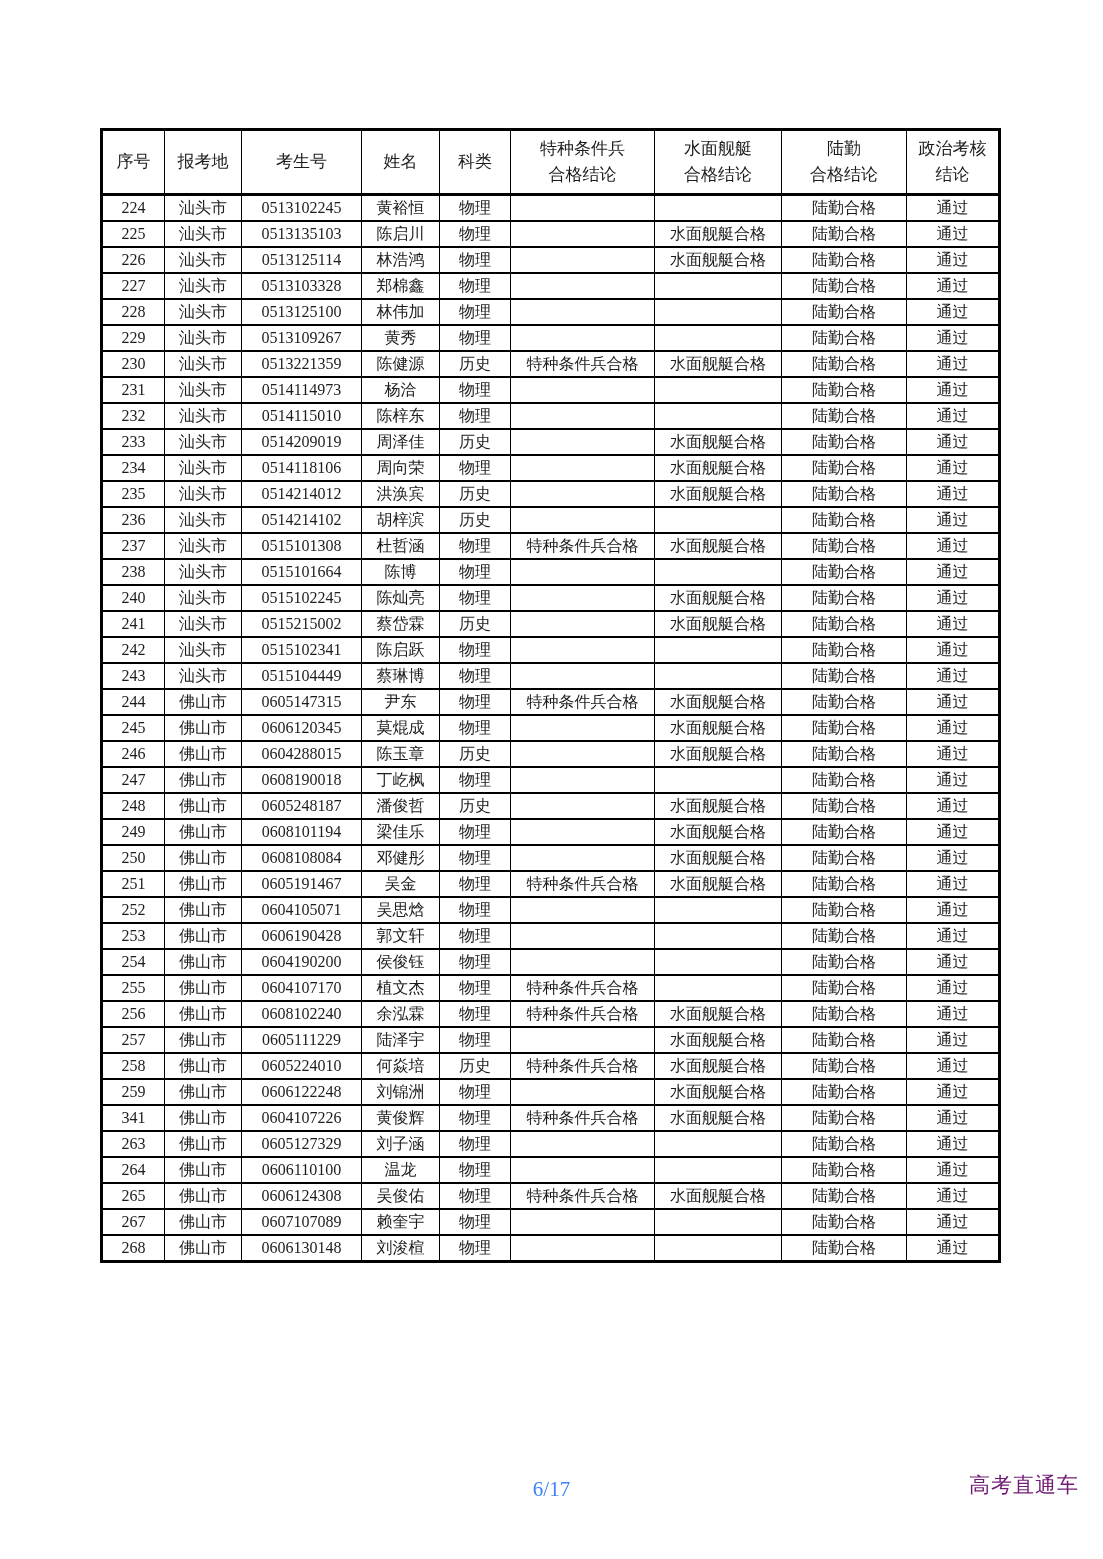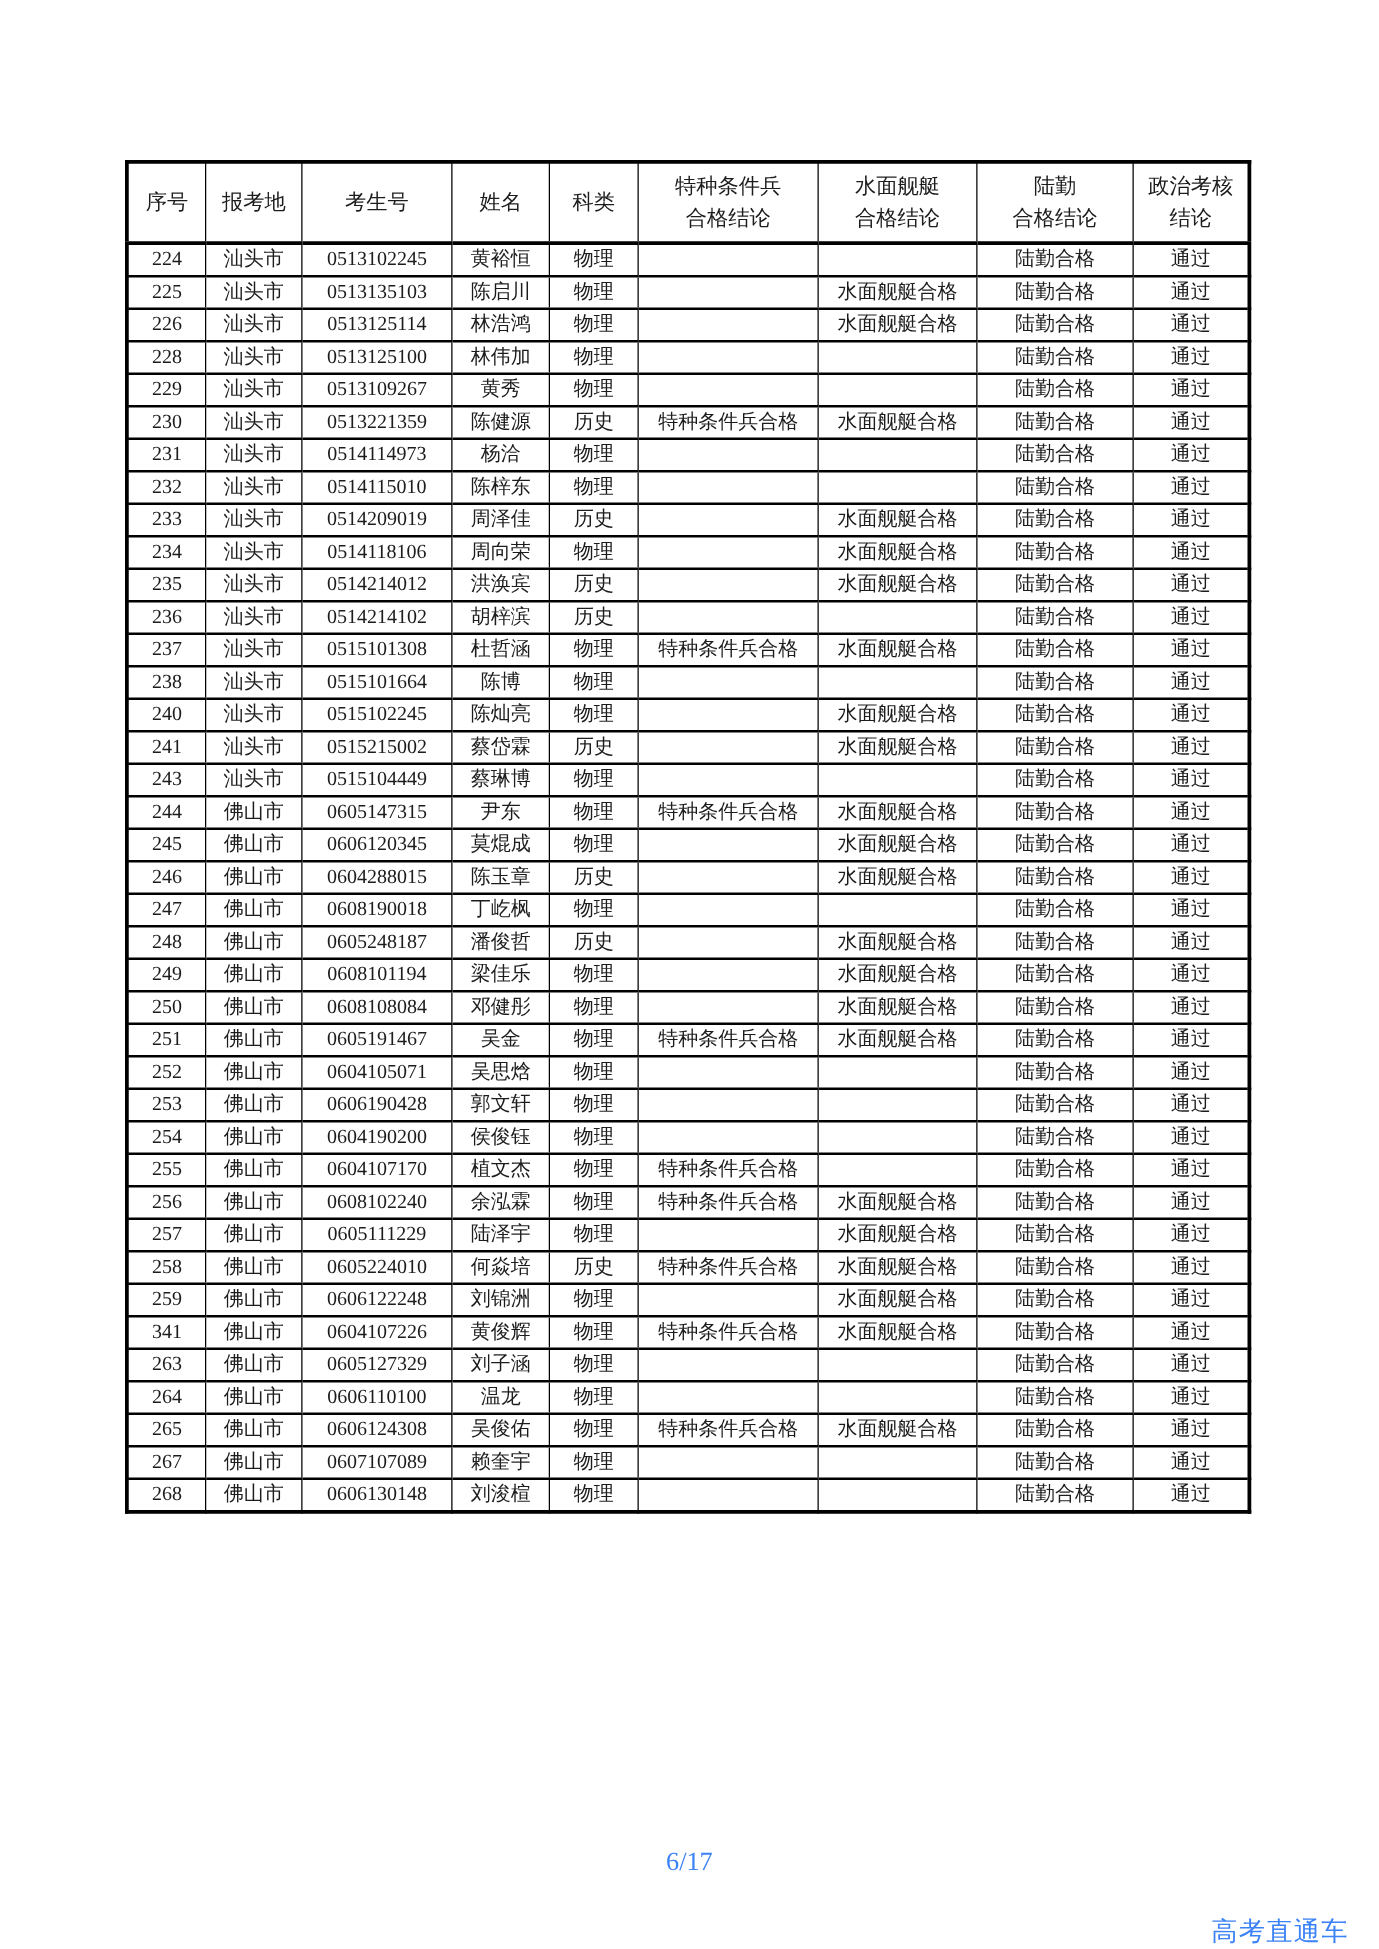--- a/index.html
+++ b/index.html
@@ -46,24 +46,24 @@
   .page-number {
     position:absolute;
     left:0; top:1477px;
     width:100%;
     text-align:center;
     font-size:21px;
     color:#3b82f6;
   }
   .watermark {
     position:absolute;
-    top:1531px; right:24px;
+    top:1471px; right:24px;
     font-size:21px;
     letter-spacing:1px;
-    color:#3b82f6;
+    color:#701a75;
     text-shadow:1px 1px 0 #ffffff;
   }
 </style>
 </head>
 <body>
 
 <div class="page">
 
   <table class="results">
     <colgroup>
@@ -122,20 +122,31 @@
           <td>汕头市</td>
           <td>0513125114</td>
           <td>林浩鸿</td>
           <td>物理</td>
           <td></td>
           <td>水面舰艇合格</td>
           <td>陆勤合格</td>
           <td>通过</td>
         </tr>
         <tr>
+          <td>227</td>
+          <td>汕头市</td>
+          <td>0513103328</td>
+          <td>郑棉鑫</td>
+          <td>物理</td>
+          <td></td>
+          <td></td>
+          <td>陆勤合格</td>
+          <td>通过</td>
+        </tr>
+        <tr>
           <td>228</td>
           <td>汕头市</td>
           <td>0513125100</td>
           <td>林伟加</td>
           <td>物理</td>
           <td></td>
           <td></td>
           <td>陆勤合格</td>
           <td>通过</td>
         </tr>
@@ -261,20 +272,31 @@
           <td>通过</td>
         </tr>
         <tr>
           <td>241</td>
           <td>汕头市</td>
           <td>0515215002</td>
           <td>蔡岱霖</td>
           <td>历史</td>
           <td></td>
           <td>水面舰艇合格</td>
+          <td>陆勤合格</td>
+          <td>通过</td>
+        </tr>
+        <tr>
+          <td>242</td>
+          <td>汕头市</td>
+          <td>0515102341</td>
+          <td>陈启跃</td>
+          <td>物理</td>
+          <td></td>
+          <td></td>
           <td>陆勤合格</td>
           <td>通过</td>
         </tr>
         <tr>
           <td>243</td>
           <td>汕头市</td>
           <td>0515104449</td>
           <td>蔡琳博</td>
           <td>物理</td>
           <td></td>

